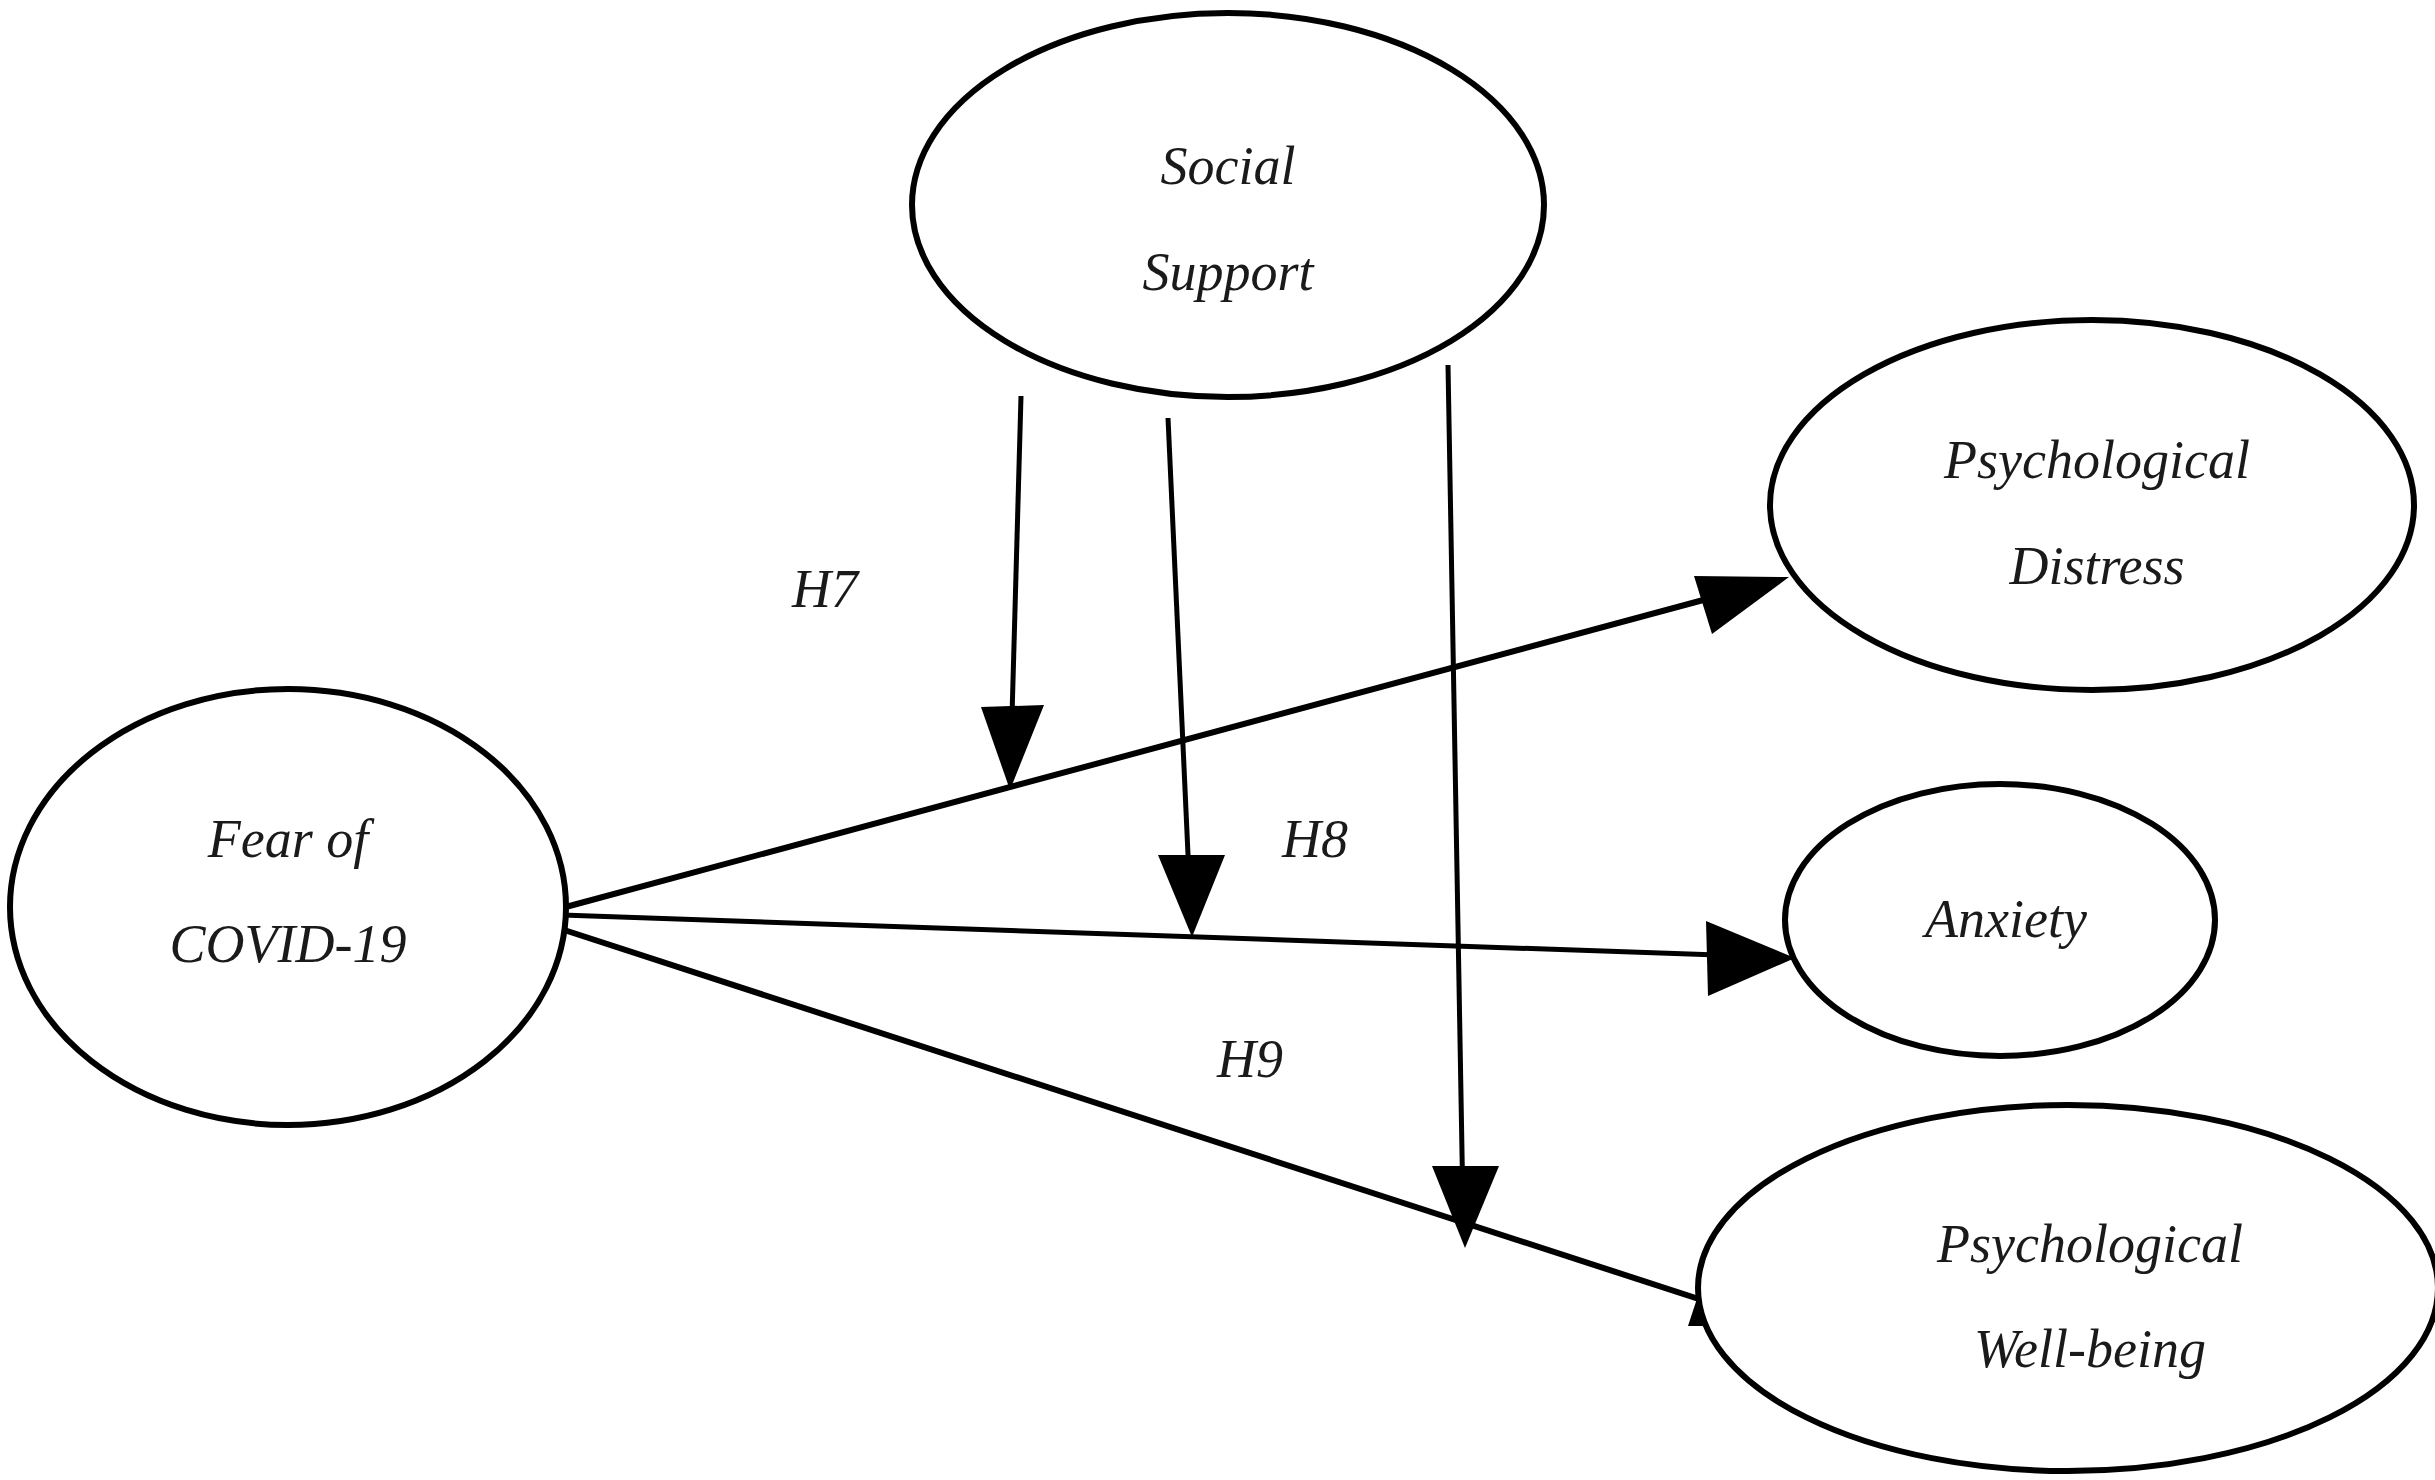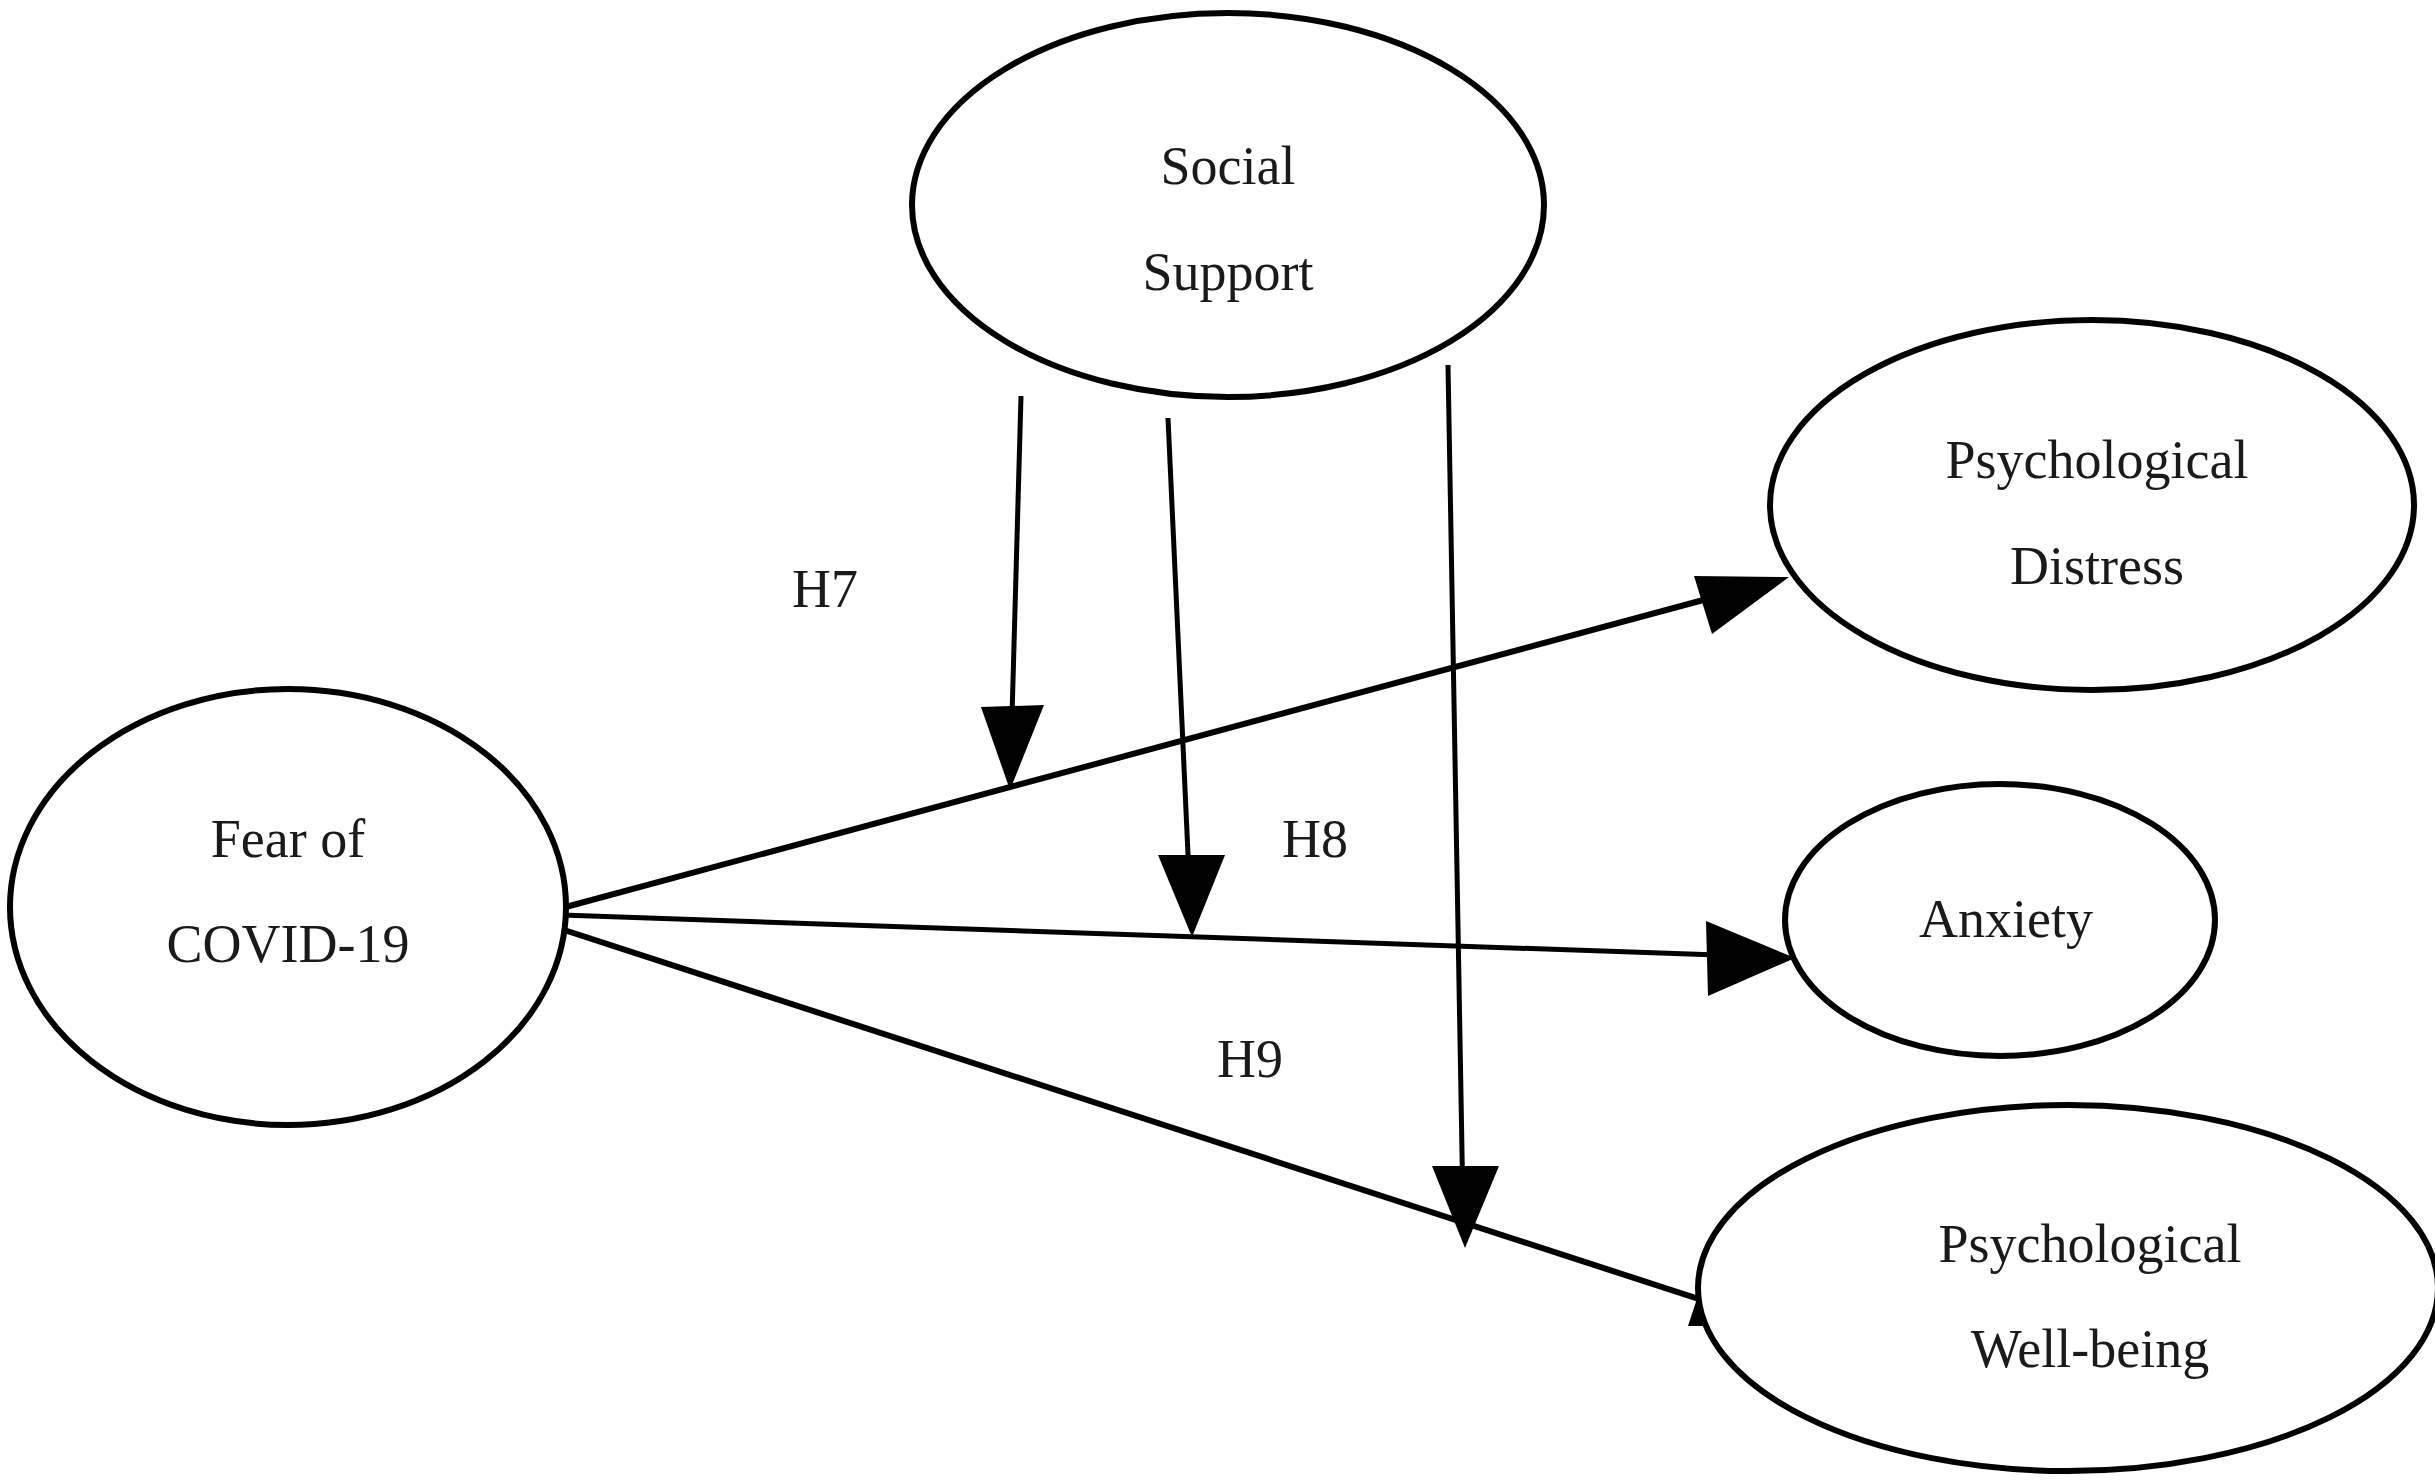--- a/index.html
+++ b/index.html
@@ -10,20 +10,21 @@
   }
   body {
     font-family: "Liberation Serif", "DejaVu Serif", serif;
   }
   #diagram-root {
     position: relative;
     width: 2435px;
     height: 1480px;
     background: #ffffff;
     overflow: hidden;
+    font-style: italic;
   }
   #diagram-svg {
     display: block;
     width: 2435px;
     height: 1480px;
   }
   .node-ellipse {
     fill: #ffffff;
     stroke: #000000;
     stroke-width: 6;

